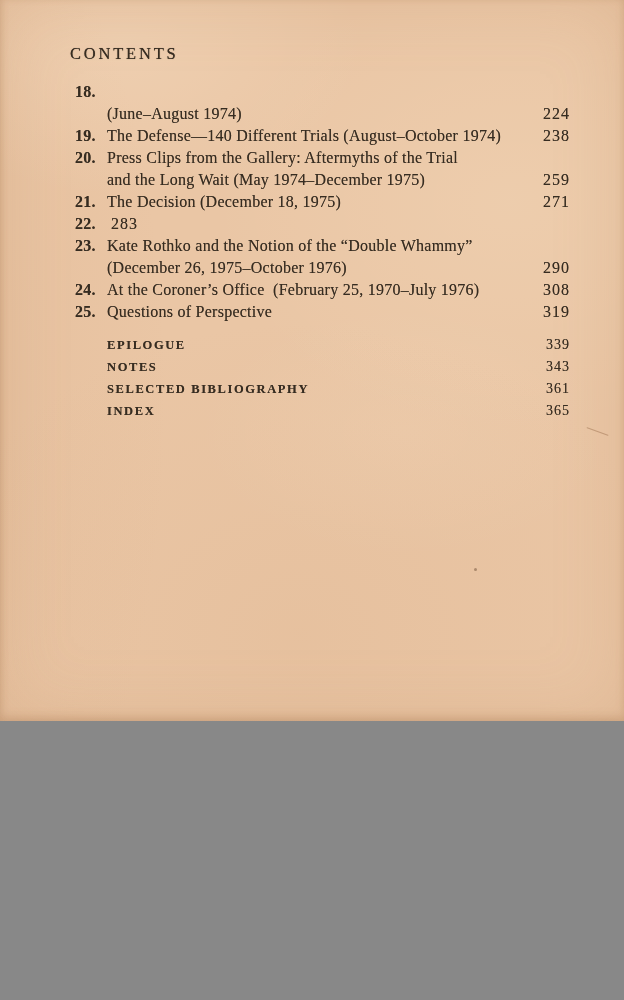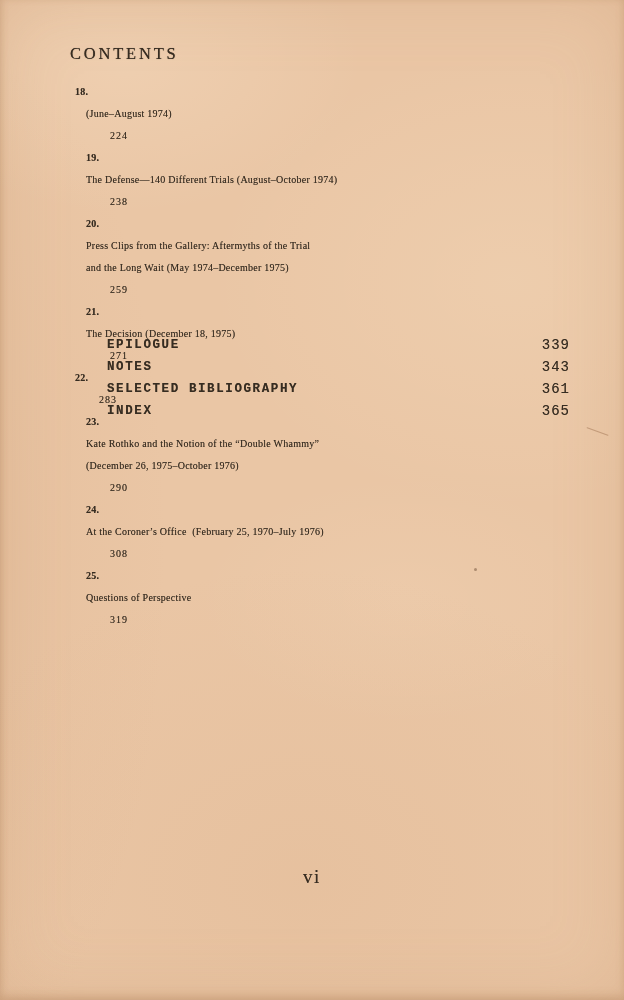--- a/index.html
+++ b/index.html
@@ -1,19 +1,19 @@
 <!DOCTYPE html>
 <html><head>
 <meta charset="utf-8">
 <style>
   html, body { margin: 0; padding: 0; background: #888; }
   .page {
     position: relative;
     width: 624px;
-    height: 1000px;
+    height: 721px;
     margin: 0 auto;
     overflow: hidden;
     background-color: #eac6a5;
     background-image:
       radial-gradient(ellipse 340px 220px at 20% 6%,  rgba(255,238,215,0.22), transparent 70%),
       radial-gradient(ellipse 420px 320px at 82% 28%, rgba(255,240,212,0.16), transparent 72%),
       radial-gradient(ellipse 520px 420px at 48% 88%, rgba(206,158,116,0.13), transparent 75%),
       radial-gradient(ellipse 240px 700px at 0% 55%,  rgba(202,150,108,0.10), transparent 70%),
       radial-gradient(ellipse 300px 180px at 65% 60%, rgba(255,238,214,0.10), transparent 70%);
     box-shadow:
@@ -38,22 +38,21 @@
   .toc-list {
     position: absolute;
     left: 75px;
     top: 81px;
     width: 495px;
   }
   .toc-row {
     display: flex;
     align-items: baseline;
     line-height: 22px;
-    font-size: 10px;
-    flex-direction: column;
+    font-size: 16px;
   }
   .chap-num {
     width: 21px;
     font-weight: 700;
     letter-spacing: 0.3px;
     flex: none;
   }
   .chap-title {
     flex: 1;
     margin-left: 11px;
@@ -70,21 +69,20 @@
   .backmatter-list {
     position: absolute;
     left: 75px;
     top: 334px;
     width: 495px;
   }
   .bm-row {
     display: flex;
     align-items: center;
     line-height: 22px;
-    font-family: Liberation Mono, monospace;
   }
   .bm-label {
     flex: 1;
     padding-left: 32px;
     font-size: 12.5px;
     font-weight: 700;
     letter-spacing: 1.6px;
     white-space: pre;
   }
   .bm-row .page-num { font-size: 14px; }

